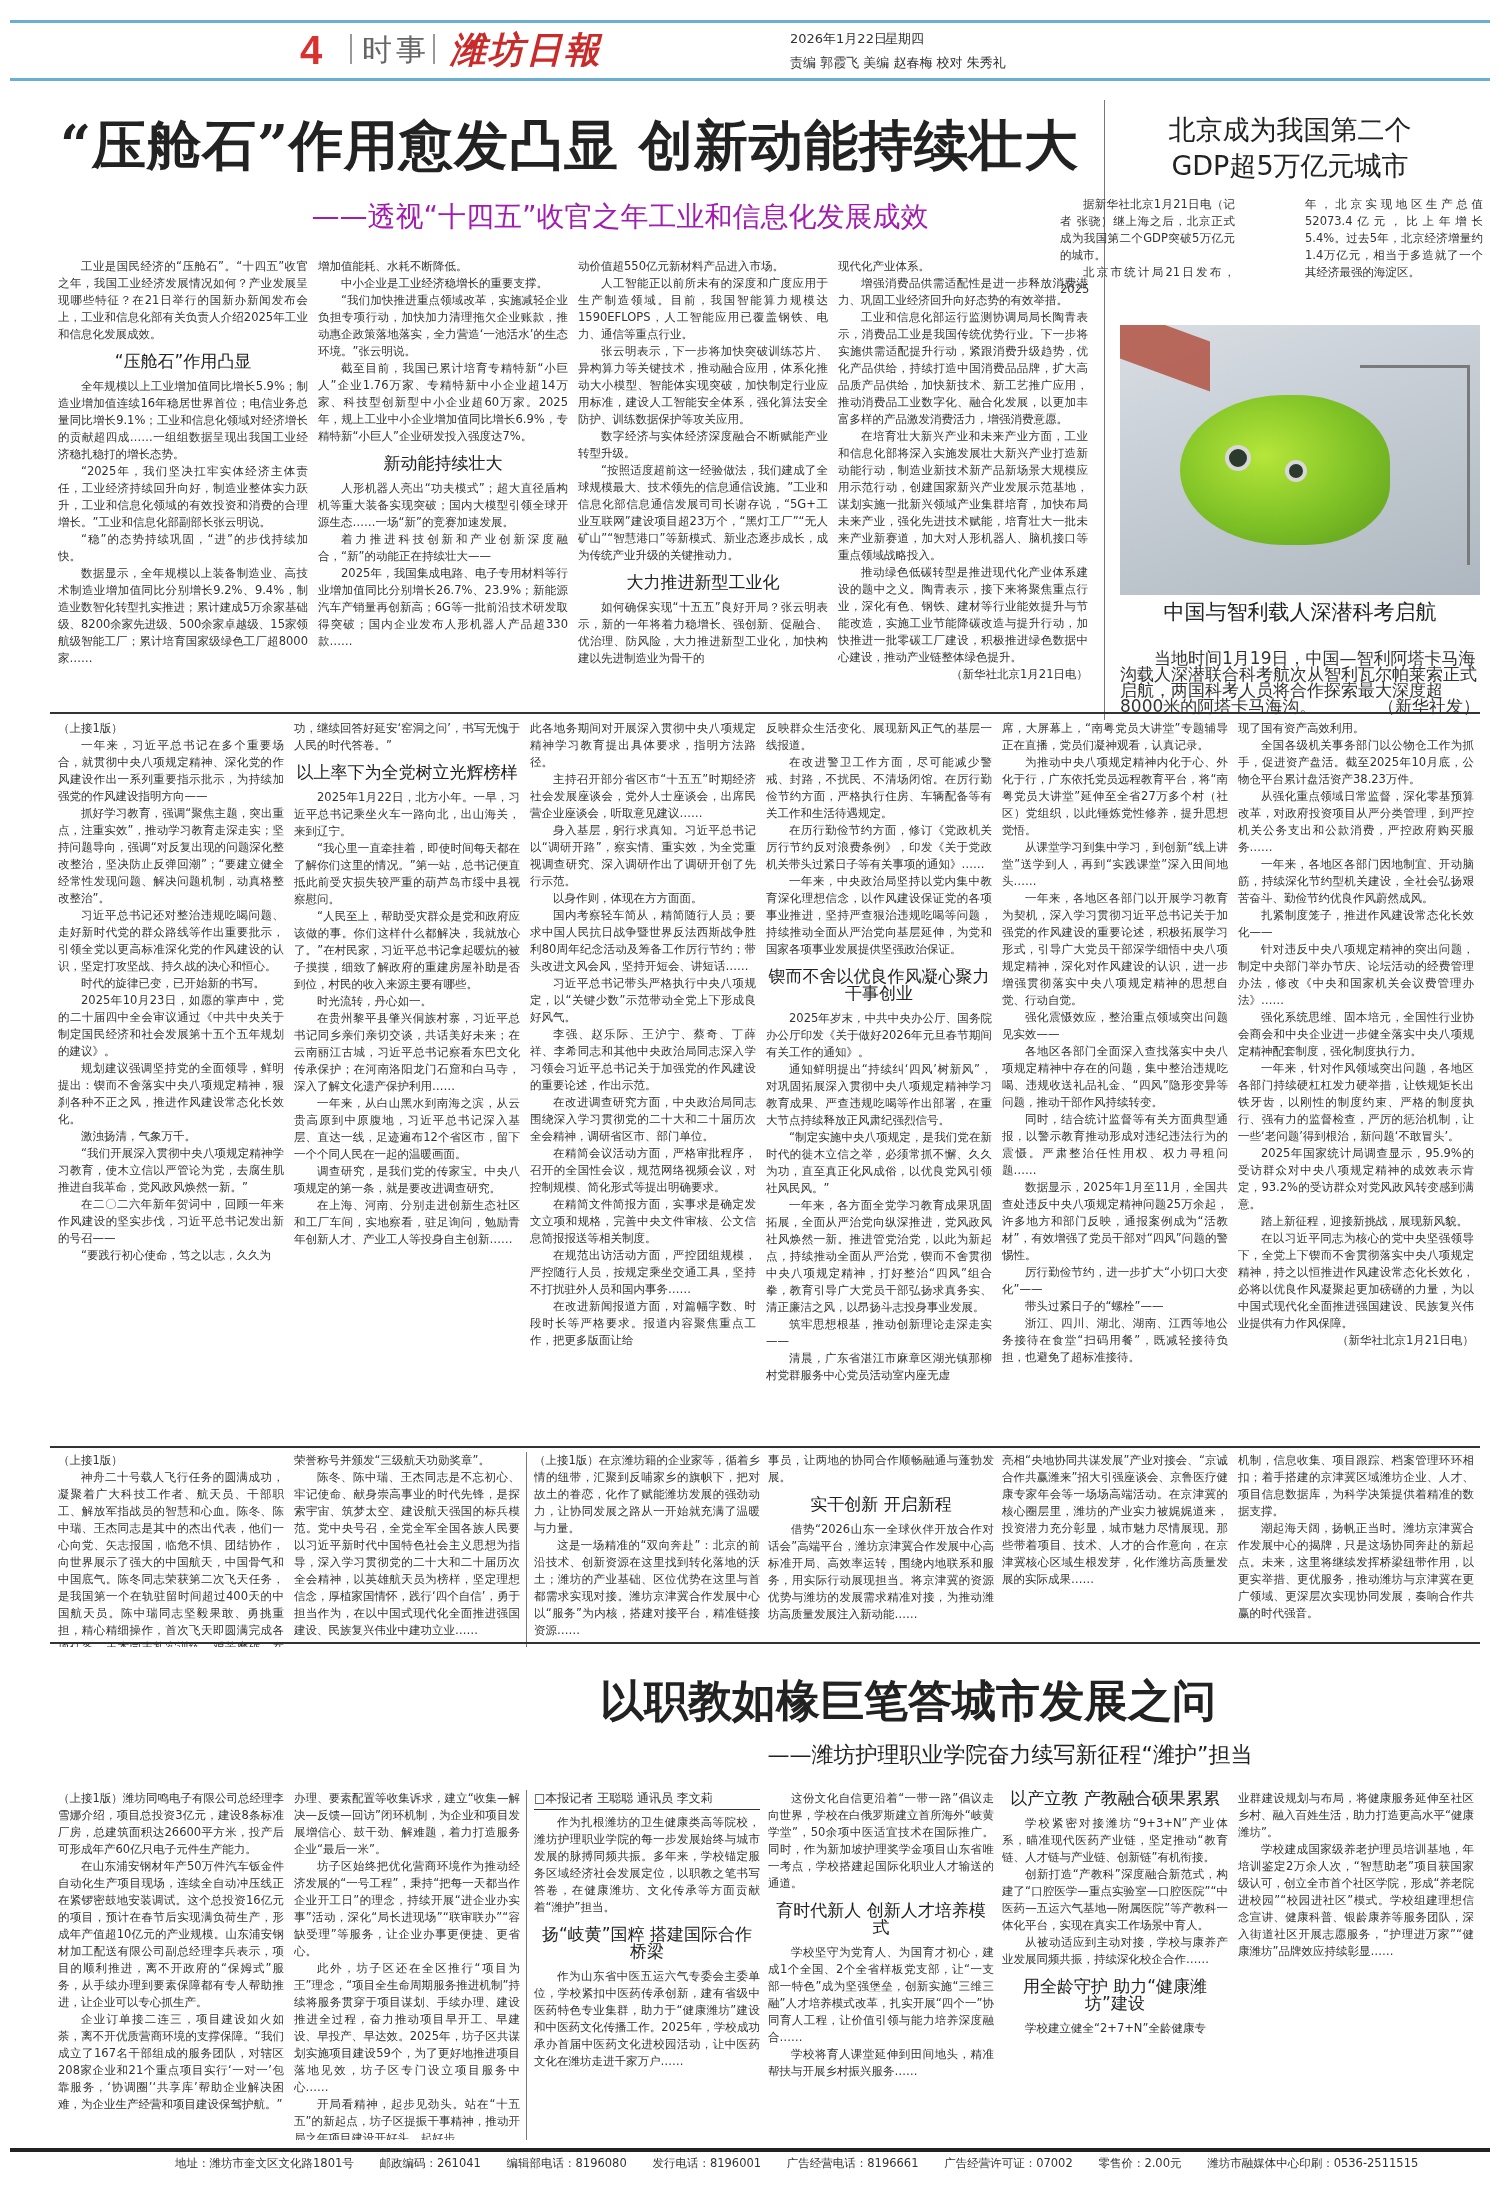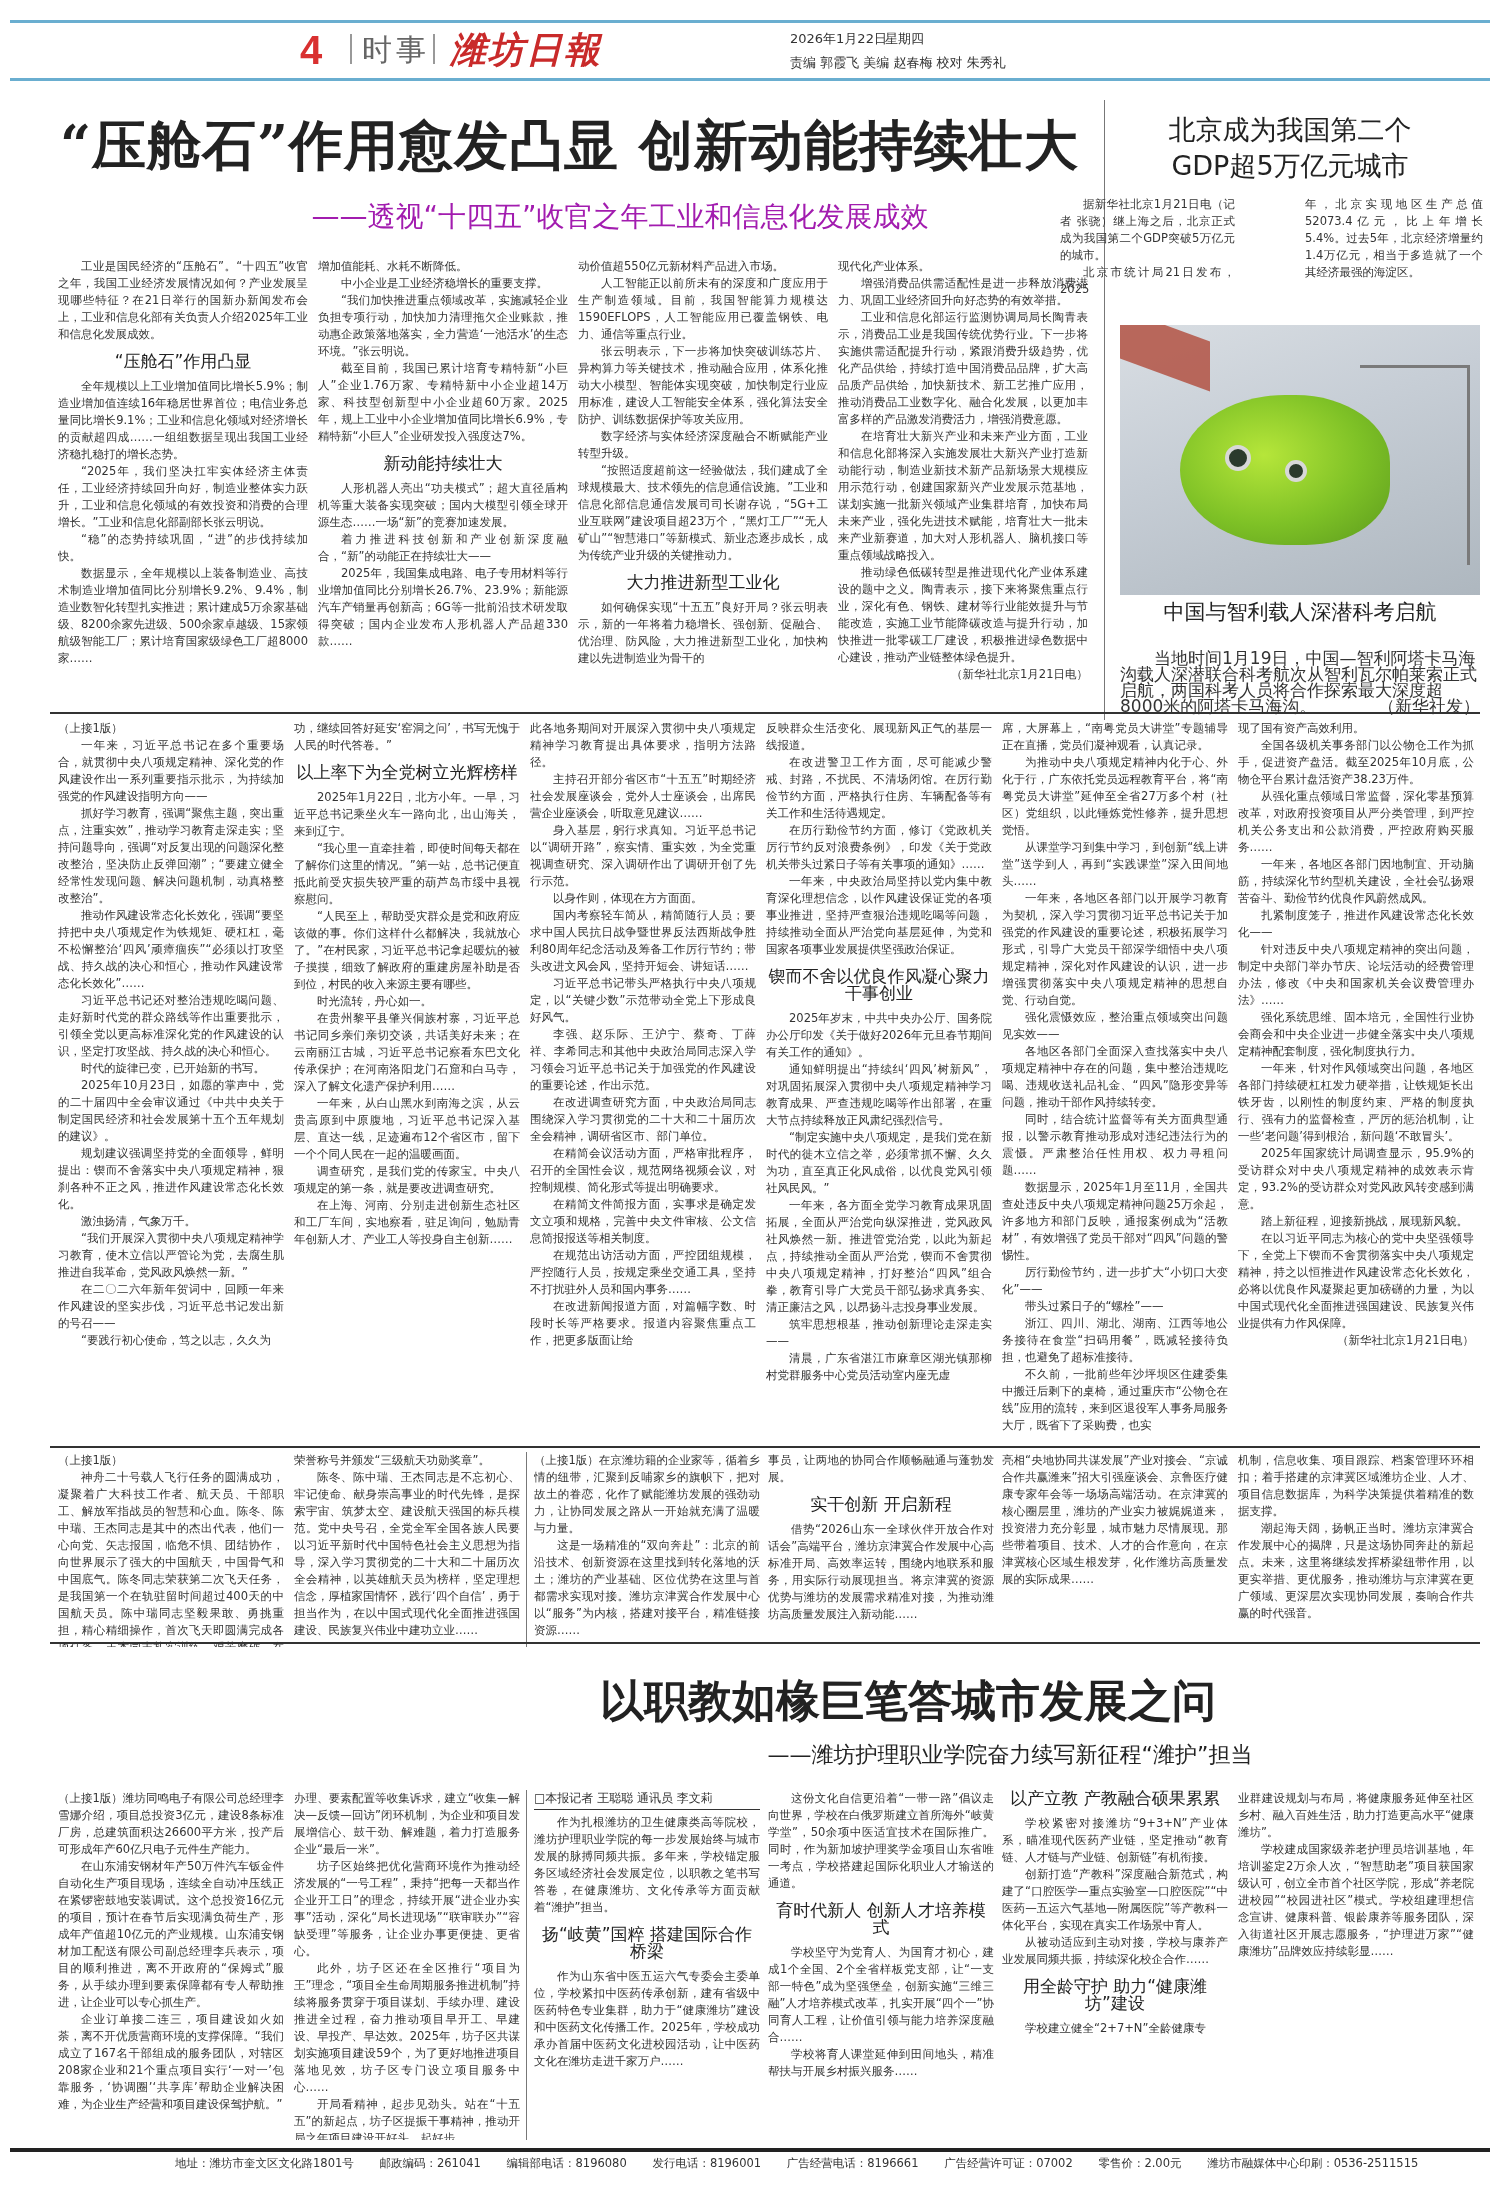--- a/index.html
+++ b/index.html
@@ -132,21 +132,20 @@
   <span>当地时间1月19日，中国—智利阿塔卡马海沟载人深潜联合科考航次从智利瓦尔帕莱索正式启航，两国科考人员将合作探索最大深度超8000米的阿塔卡马海沟。</span>
   <span class="photo-credit">（新华社发）</span>
 </div>
 
 <div class="hrule thick" style="left:50px;right:20px;top:712px;"></div>
 
 <div class="col" style="left:58px;top:720px;width:226px;height:720px;">
   <p style="text-indent:0">（上接1版）</p>
   <p>一年来，习近平总书记在多个重要场合，就贯彻中央八项规定精神、深化党的作风建设作出一系列重要指示批示，为持续加强党的作风建设指明方向——</p>
   <p>抓好学习教育，强调“聚焦主题，突出重点，注重实效”，推动学习教育走深走实；坚持问题导向，强调“对反复出现的问题深化整改整治，坚决防止反弹回潮”；“要建立健全经常性发现问题、解决问题机制，动真格整改整治”。</p>
-  <p>推动作风建设常态化长效化，强调“要坚持把中央八项规定作为铁规矩、硬杠杠，毫不松懈整治‘四风’顽瘴痼疾”“必须以打攻坚战、持久战的决心和恒心，推动作风建设常态化长效化”……</p>
   <p>习近平总书记还对整治违规吃喝问题、走好新时代党的群众路线等作出重要批示，引领全党以更高标准深化党的作风建设的认识，坚定打攻坚战、持久战的决心和恒心。</p>
   <p>时代的旋律已变，已开始新的书写。</p>
   <p>2025年10月23日，如愿的掌声中，党的二十届四中全会审议通过《中共中央关于制定国民经济和社会发展第十五个五年规划的建议》。</p>
   <p>规划建议强调坚持党的全面领导，鲜明提出：锲而不舍落实中央八项规定精神，狠刹各种不正之风，推进作风建设常态化长效化。</p>
   <p>激浊扬清，气象万千。</p>
   <p>“我们开展深入贯彻中央八项规定精神学习教育，使木立信以严管论为党，去腐生肌推进自我革命，党风政风焕然一新。”</p>
   <p>在二〇二六年新年贺词中，回顾一年来作风建设的坚实步伐，习近平总书记发出新的号召——</p>
   <p>“要践行初心使命，笃之以志，久久为</p>
 </div>
 <div class="col" style="left:294px;top:720px;width:226px;height:720px;">
@@ -193,21 +192,20 @@
   <p>为推动中央八项规定精神内化于心、外化于行，广东依托党员远程教育平台，将“南粤党员大讲堂”延伸至全省27万多个村（社区）党组织，以此锤炼党性修养，提升思想觉悟。</p>
   <p>从课堂学习到集中学习，到创新“线上讲堂”送学到人，再到“实践课堂”深入田间地头……</p>
   <p>一年来，各地区各部门以开展学习教育为契机，深入学习贯彻习近平总书记关于加强党的作风建设的重要论述，积极拓展学习形式，引导广大党员干部深学细悟中央八项规定精神，深化对作风建设的认识，进一步增强贯彻落实中央八项规定精神的思想自觉、行动自觉。</p>
   <p>强化震慑效应，整治重点领域突出问题见实效——</p>
   <p>各地区各部门全面深入查找落实中央八项规定精神中存在的问题，集中整治违规吃喝、违规收送礼品礼金、“四风”隐形变异等问题，推动干部作风持续转变。</p>
   <p>同时，结合统计监督等有关方面典型通报，以警示教育推动形成对违纪违法行为的震慑。严肃整治任性用权、权力寻租问题……</p>
   <p>数据显示，2025年1月至11月，全国共查处违反中央八项规定精神问题25万余起，许多地方和部门反映，通报案例成为“活教材”，有效增强了党员干部对“四风”问题的警惕性。</p>
   <p>厉行勤俭节约，进一步扩大“小切口大变化”——</p>
   <p>带头过紧日子的“螺栓”——</p>
   <p>浙江、四川、湖北、湖南、江西等地公务接待在食堂“扫码用餐”，既减轻接待负担，也避免了超标准接待。</p>
-  <p>不久前，一批前些年沙坪坝区住建委集中搬迁后剩下的桌椅，通过重庆市“公物仓在线”应用的流转，来到区退役军人事务局服务大厅，既省下了采购费，也实</p>
 </div>
 <div class="col" style="left:1238px;top:720px;width:236px;height:720px;">
   <p style="text-indent:0">现了国有资产高效利用。</p>
   <p>全国各级机关事务部门以公物仓工作为抓手，促进资产盘活。截至2025年10月底，公物仓平台累计盘活资产38.23万件。</p>
   <p>从强化重点领域日常监督，深化零基预算改革，对政府投资项目从严分类管理，到严控机关公务支出和公款消费，严控政府购买服务……</p>
   <p>一年来，各地区各部门因地制宜、开动脑筋，持续深化节约型机关建设，全社会弘扬艰苦奋斗、勤俭节约优良作风蔚然成风。</p>
   <p>扎紧制度笼子，推进作风建设常态化长效化——</p>
   <p>针对违反中央八项规定精神的突出问题，制定中央部门举办节庆、论坛活动的经费管理办法，修改《中央和国家机关会议费管理办法》……</p>
   <p>强化系统思维、固本培元，全国性行业协会商会和中央企业进一步健全落实中央八项规定精神配套制度，强化制度执行力。</p>
   <p>一年来，针对作风领域突出问题，各地区各部门持续硬杠杠发力硬举措，让铁规矩长出铁牙齿，以刚性的制度约束、严格的制度执行、强有力的监督检查，严厉的惩治机制，让一些‘老问题’得到根治，新问题‘不敢冒头’。</p>

